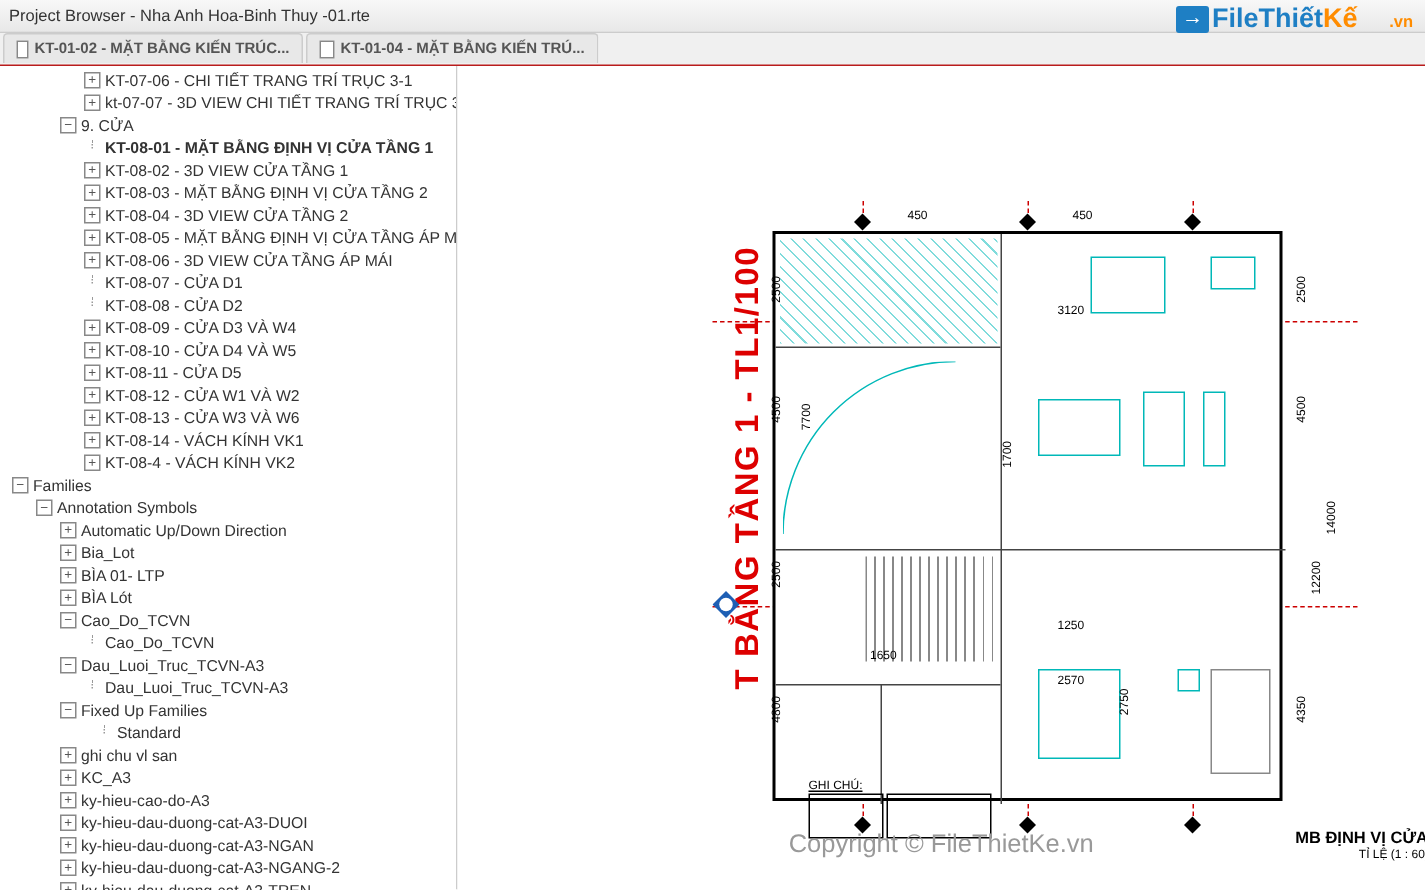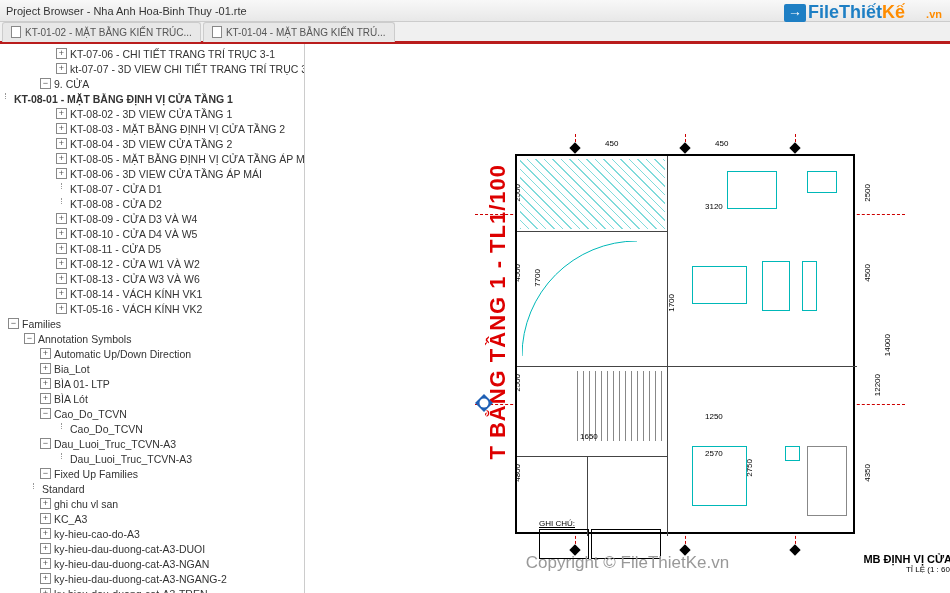--- a/index.html
+++ b/index.html
@@ -18,25 +18,26 @@
       border-bottom: 1px solid #ccc;
       display: flex;
       align-items: center;
       padding: 0 6px;
       font-size: 11px;
       color: #333;
     }
     .tabbar {
       height: 22px;
       background: #f0f0f0;
-      border-bottom: 3px solid #b91c1c;
+      border-bottom: 1px solid #b91c1c;
       display: flex;
-      align-items: center;
+      align-items: flex-start;
       padding-left: 2px;
       gap: 2px;
+      font-weight: bold;
     }
     .tab {
       height: 20px;
       padding: 2px 8px;
       background: #fff;
       border: 1px solid #ccc;
       border-bottom: none;
       border-radius: 3px 3px 0 0;
       font-size: 10px;
       display: flex;
@@ -257,21 +258,21 @@
         <span>KT-07-06 - CHI TIẾT TRANG TRÍ TRỤC 3-1</span>
       </div>
       <div class="tree-item" style="padding-left: 56px;">
         <span class="expander">+</span>
         <span>kt-07-07 - 3D VIEW CHI TIẾT TRANG TRÍ TRỤC 3-1</span>
       </div>
       <div class="tree-item" style="padding-left: 40px;">
         <span class="expander">−</span>
         <span>9. CỬA</span>
       </div>
-      <div class="tree-item active" style="">
+      <div class="tree-item active" style="padding-left: 56px;">
         <span class="no-expander"></span>
         <span>KT-08-01 - MẶT BẰNG ĐỊNH VỊ CỬA TẦNG 1</span>
       </div>
       <div class="tree-item" style="padding-left: 56px;">
         <span class="expander">+</span>
         <span>KT-08-02 - 3D VIEW CỬA TẦNG 1</span>
       </div>
       <div class="tree-item" style="padding-left: 56px;">
         <span class="expander">+</span>
         <span>KT-08-03 - MẶT BẰNG ĐỊNH VỊ CỬA TẦNG 2</span>
@@ -315,21 +316,21 @@
       <div class="tree-item" style="padding-left: 56px;">
         <span class="expander">+</span>
         <span>KT-08-13 - CỬA W3 VÀ W6</span>
       </div>
       <div class="tree-item" style="padding-left: 56px;">
         <span class="expander">+</span>
         <span>KT-08-14 - VÁCH KÍNH VK1</span>
       </div>
       <div class="tree-item" style="padding-left: 56px;">
         <span class="expander">+</span>
-        <span>KT-05-16 - VÁCH KÍNH VK2</span>
+        <span>KT-08-4 - VÁCH KÍNH VK2</span>
       </div>
       <div class="tree-item" style="padding-left: 8px;">
         <span class="expander">−</span>
         <span>Families</span>
       </div>
       <div class="tree-item" style="padding-left: 24px;">
         <span class="expander">−</span>
         <span>Annotation Symbols</span>
       </div>
       <div class="tree-item" style="padding-left: 40px;">
@@ -361,21 +362,21 @@
         <span>Dau_Luoi_Truc_TCVN-A3</span>
       </div>
       <div class="tree-item" style="padding-left: 56px;">
         <span class="no-expander"></span>
         <span>Dau_Luoi_Truc_TCVN-A3</span>
       </div>
       <div class="tree-item" style="padding-left: 40px;">
         <span class="expander">−</span>
         <span>Fixed Up Families</span>
       </div>
-      <div class="tree-item" style="padding-left: 28px;">
+      <div class="tree-item" style="padding-left: 64px;">
         <span class="no-expander"></span>
         <span>Standard</span>
       </div>
       <div class="tree-item" style="padding-left: 40px;">
         <span class="expander">+</span>
         <span>ghi chu vl san</span>
       </div>
       <div class="tree-item" style="padding-left: 40px;">
         <span class="expander">+</span>
         <span>KC_A3</span>

